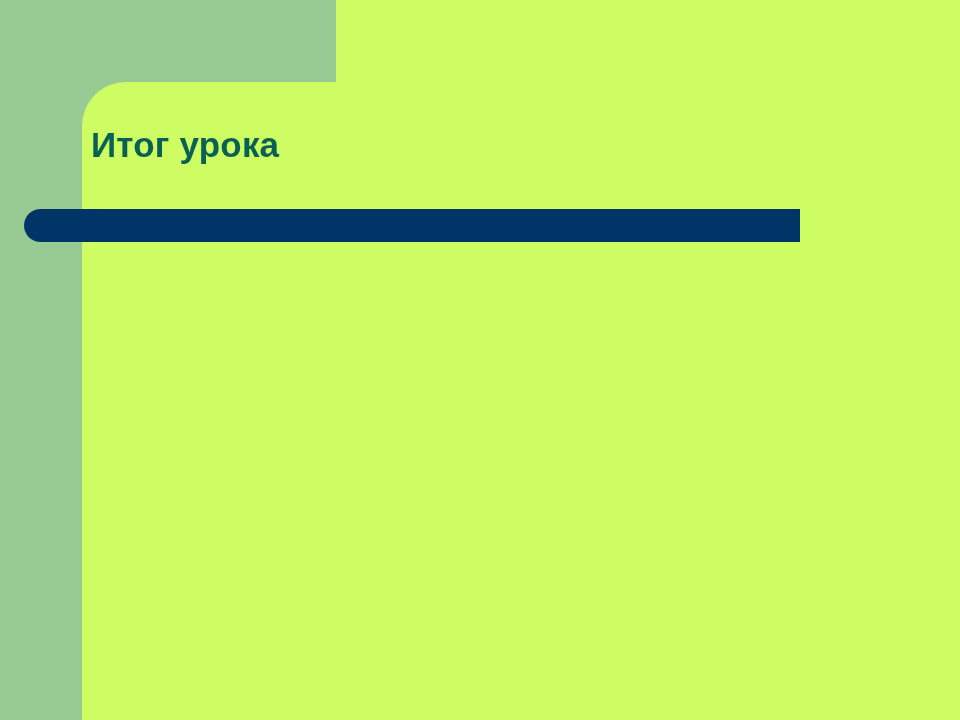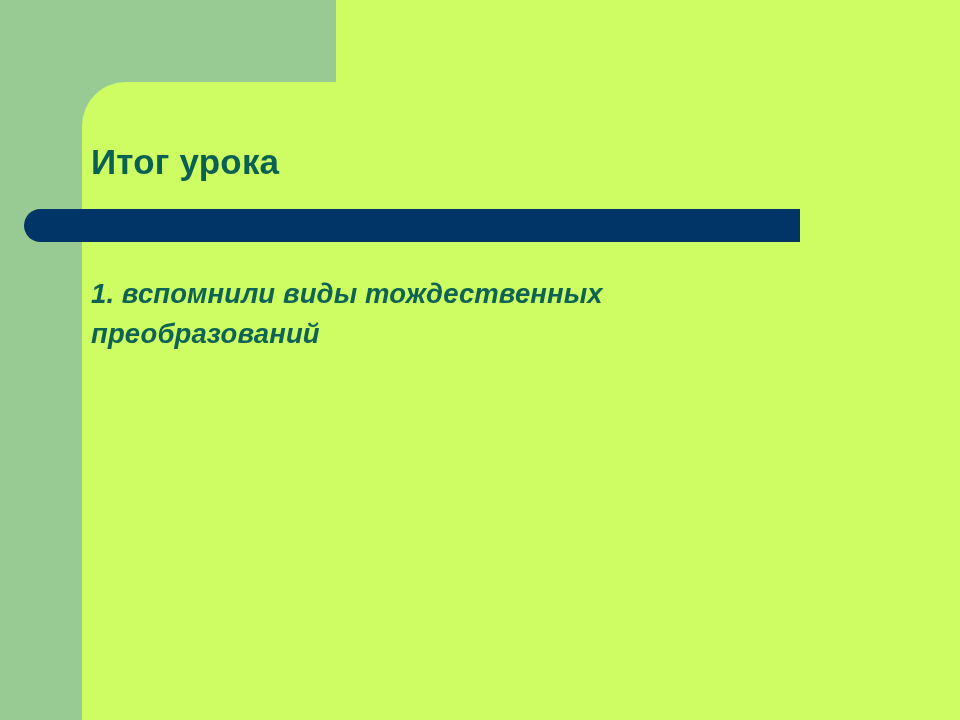--- a/index.html
+++ b/index.html
@@ -40,21 +40,21 @@
     left: 336px;
     top: 0;
     width: 624px;
     height: 83px;
     background: #cdfc63;
   }
 
   .title {
     position: absolute;
     left: 91px;
-    top: 141px;
+    top: 124px;
     width: 720px;
     font-size: 35px;
     font-weight: bold;
     font-style: normal;
     color: #0a6153;
     letter-spacing: 0.2px;
     line-height: 42px;
     white-space: nowrap;
   }
 
@@ -100,16 +100,15 @@
 <div id="slide">
 
   <div class="panel-top-right"></div>
   <div class="panel"></div>
 
   <div class="title">Итог урока</div>
 
   <div class="rule"></div>
 
   <div class="body">
-    <div class="item item-1">1. вспомнили виды тождественных преобразований</div>
   </div>
 
 </div>
 
 </body></html>

